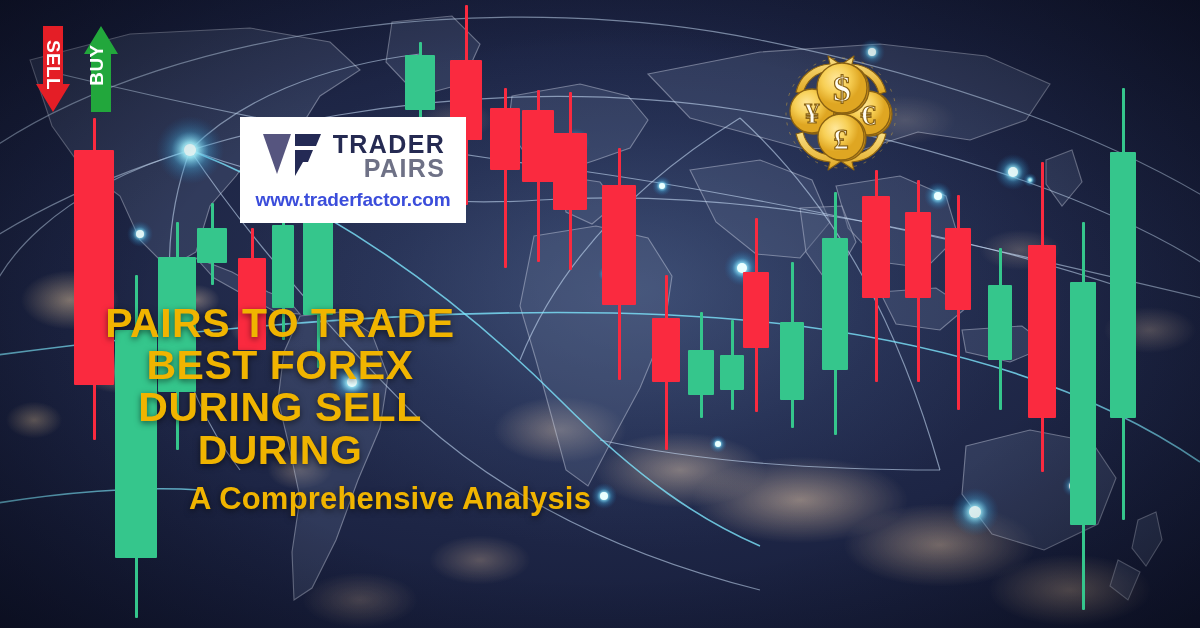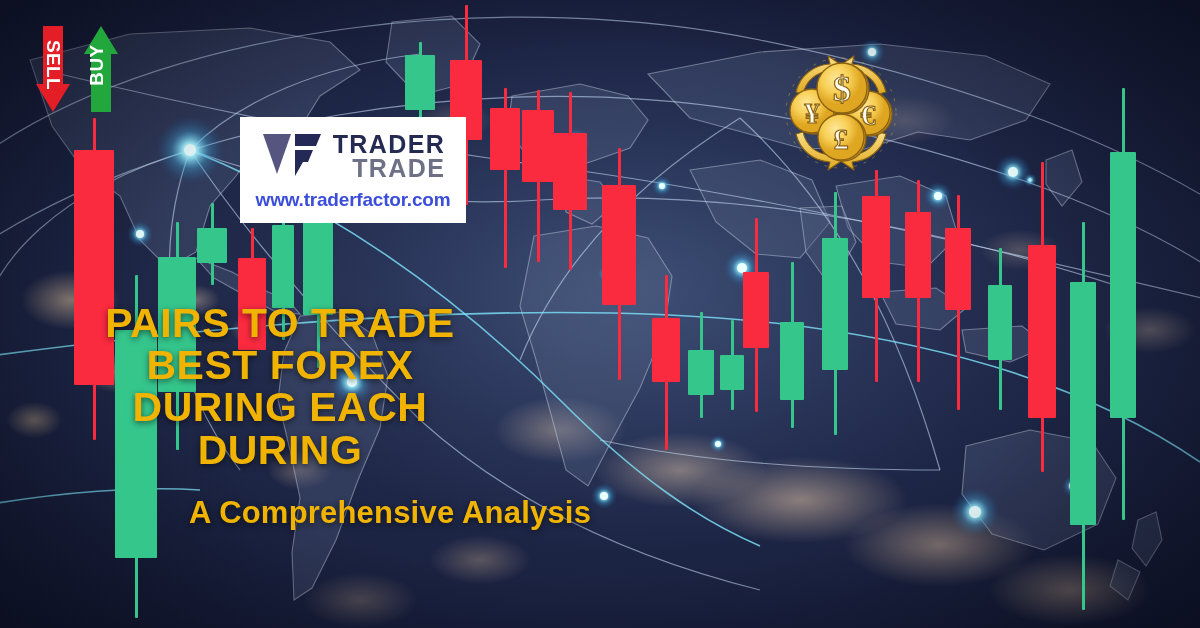--- a/index.html
+++ b/index.html
@@ -112,21 +112,21 @@
   #headline {
     position:absolute; left:0; top:302px; width:560px;
     text-align:center;
     color:#f0b400;
     font-size:41px; font-weight:bold; line-height:1.03;
     letter-spacing:.5px;
     text-shadow:0 2px 6px rgba(0,0,0,.55);
   }
   #headline .hl { display:block; }
   #subtitle {
-    position:absolute; left:0; top:495px; width:780px;
+    position:absolute; left:0; top:481px; width:780px;
     text-align:center;
     color:#f0b400;
     font-size:31px; font-weight:bold; letter-spacing:.2px;
     text-shadow:0 2px 6px rgba(0,0,0,.55);
   }
 </style>
 </head>
 <body>
 
 <div id="banner">
@@ -418,28 +418,28 @@
       <span>
         <svg width="62" height="52" viewBox="0 0 62 52">
           <path d="M2 6 L30 6 L16 46 Z" fill="#56557f"></path>
           <path d="M34 6 L60 6 L55 18 L34 18 Z" fill="#242a55"></path>
           <path d="M34 22 L52 22 L47 34 L34 34 Z" fill="#242a55"></path>
           <path d="M34 22 L34 48 L42 34 L34 34 Z" fill="#242a55"></path>
         </svg>
       </span>
       <span class="logo-words">
         <span class="logo-trader">TRADER</span>
-        <span class="logo-factor">TRADE</span>
+        <span class="logo-factor">PAIRS</span>
       </span>
     </div>
     <div class="logo-url">www.traderfactor.com</div>
   </div>
 
   <div id="headline">
     <span class="hl">PAIRS TO TRADE</span>
     <span class="hl">BEST FOREX</span>
-    <span class="hl">DURING EACH</span>
+    <span class="hl">DURING SELL</span>
     <span class="hl">DURING</span>
   </div>
 
   <div id="subtitle">A Comprehensive Analysis</div>
 
 </div>
 
 </body></html>

